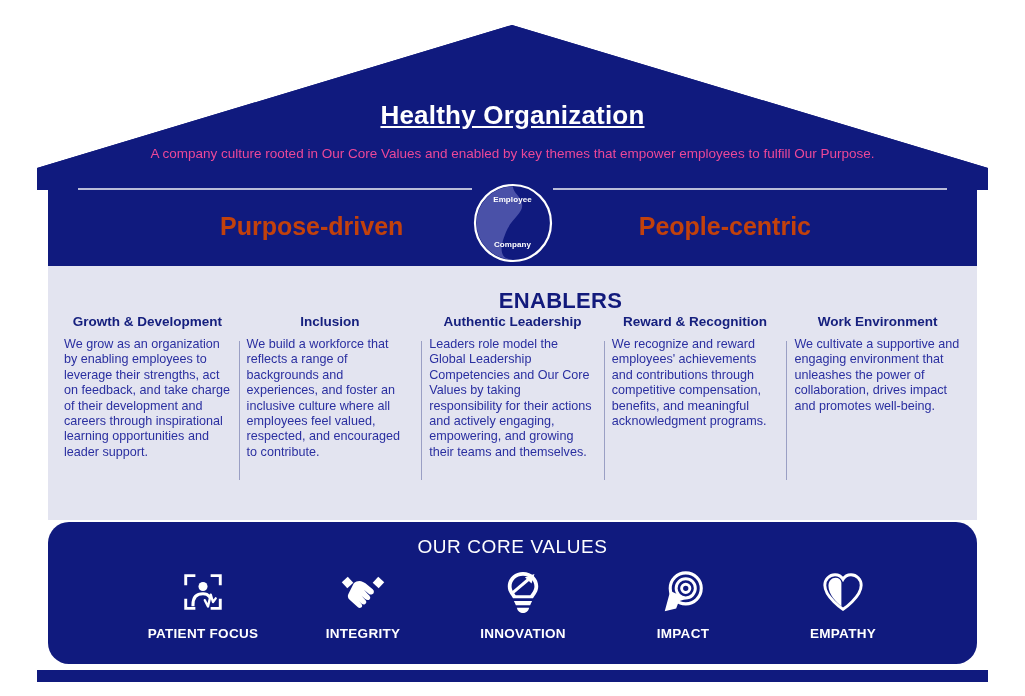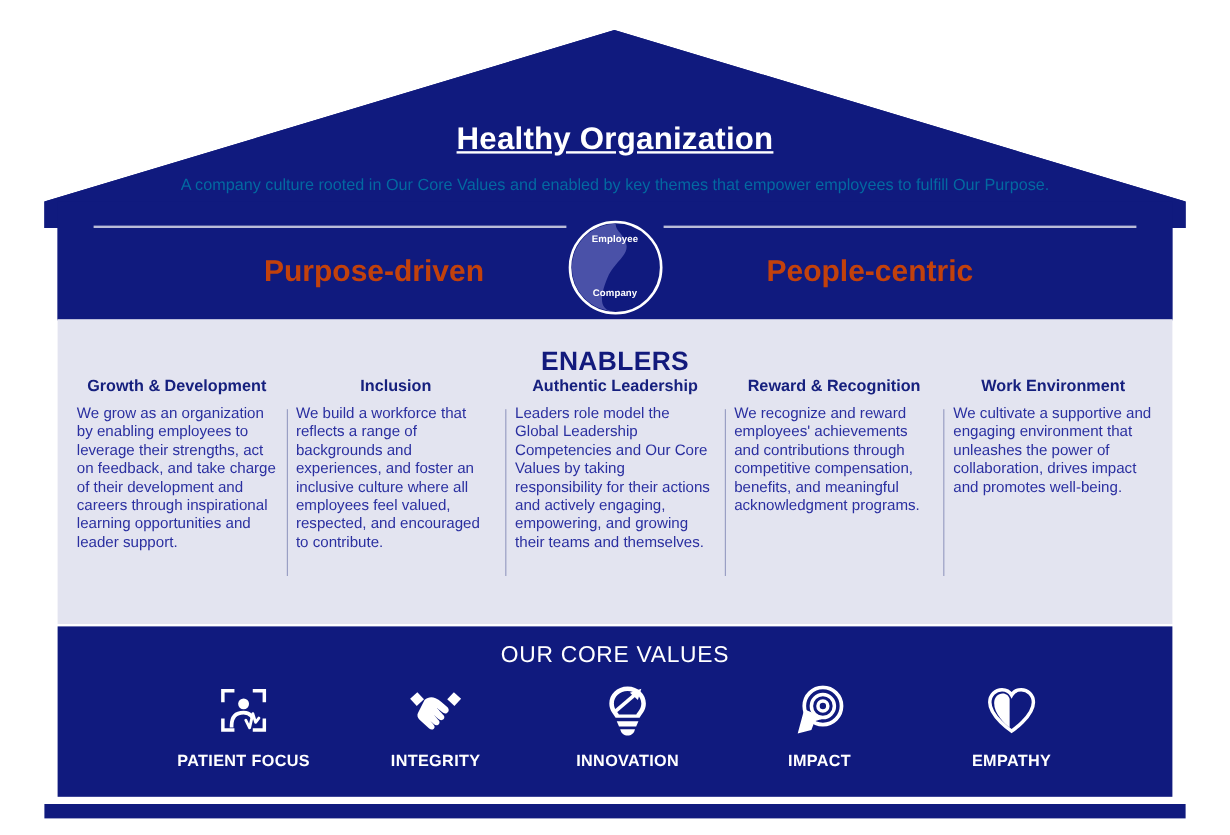--- a/index.html
+++ b/index.html
@@ -39,21 +39,21 @@
     font-weight: bold;
     letter-spacing: 0.2px;
     z-index: 5;
     text-decoration: underline;
   }
   .roof-sub {
     position: absolute;
     left: 0; top: 146px;
     width: 1025px;
     text-align: center;
-    color: #0369a1;
+    color: #ec4899;
     font-size: 13.5px;
     font-weight: normal;
     z-index: 5;
   }
 
   
   .band {
     position: absolute;
     left: 48px;
     top: 186px;
@@ -116,20 +116,21 @@
   }
   .enablers-title {
     position: absolute;
     left: 0; top: 22px;
     width: 929px;
     text-align: center;
     color: #121a7c;
     font-size: 22px;
     font-weight: bold;
     letter-spacing: 0.3px;
+    padding-left: 48px;
   }
   .cols {
     position: absolute;
     left: 8px;
     top: 48px;
     width: 913px;
     display: flex;
     flex-direction: row;
     align-items: flex-start;
   }
@@ -165,20 +166,21 @@
 
   
   .corevalues {
     position: absolute;
     left: 48px;
     top: 522px;
     width: 929px;
     height: 142px;
     background: #101a7e;
     z-index: 4;
+    border-radius: 21px;
   }
   .cv-title {
     position: absolute;
     left: 0; top: 14px;
     width: 929px;
     text-align: center;
     color: #ffffff;
     font-size: 19px;
     font-weight: normal;
     letter-spacing: 0.6px;

